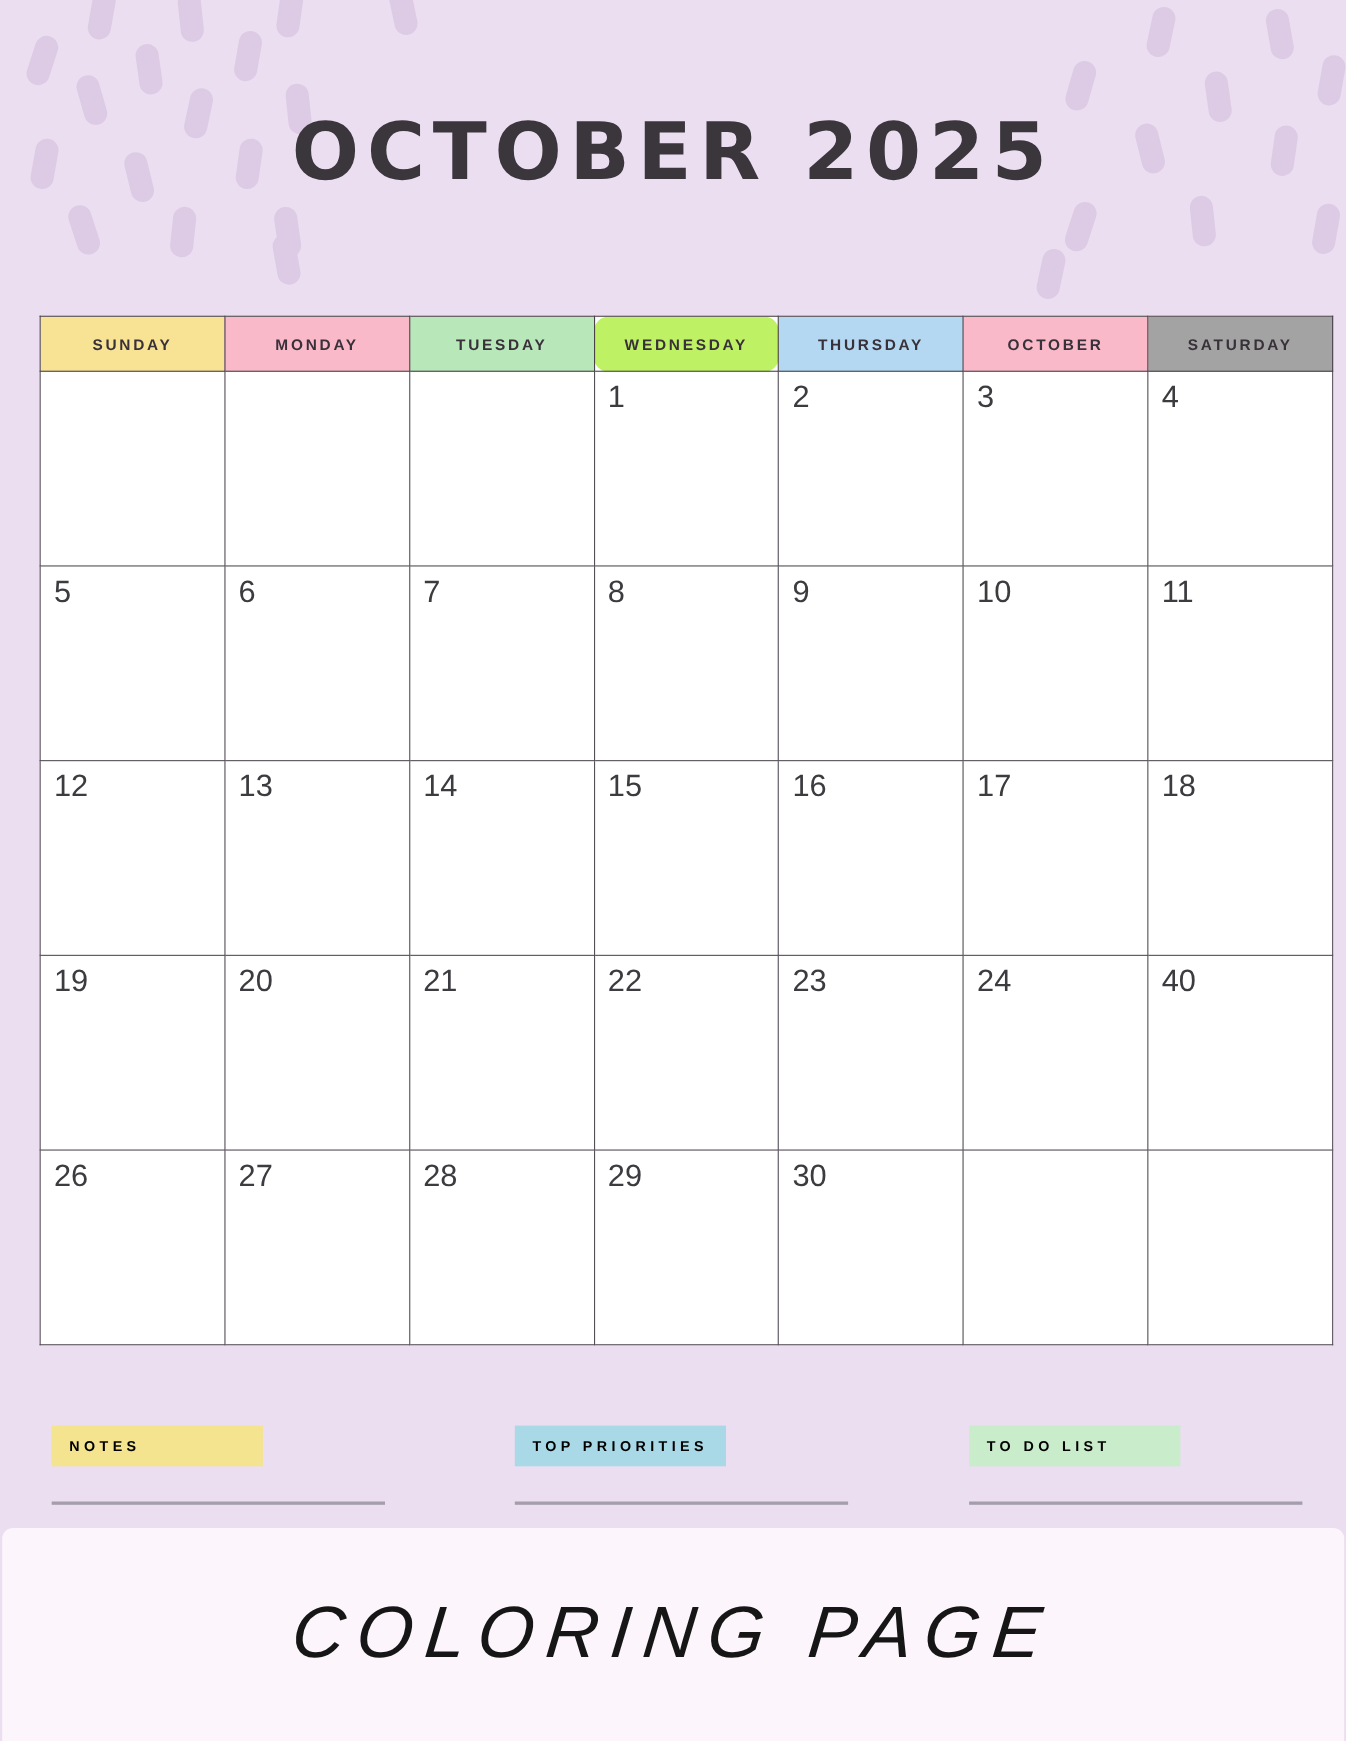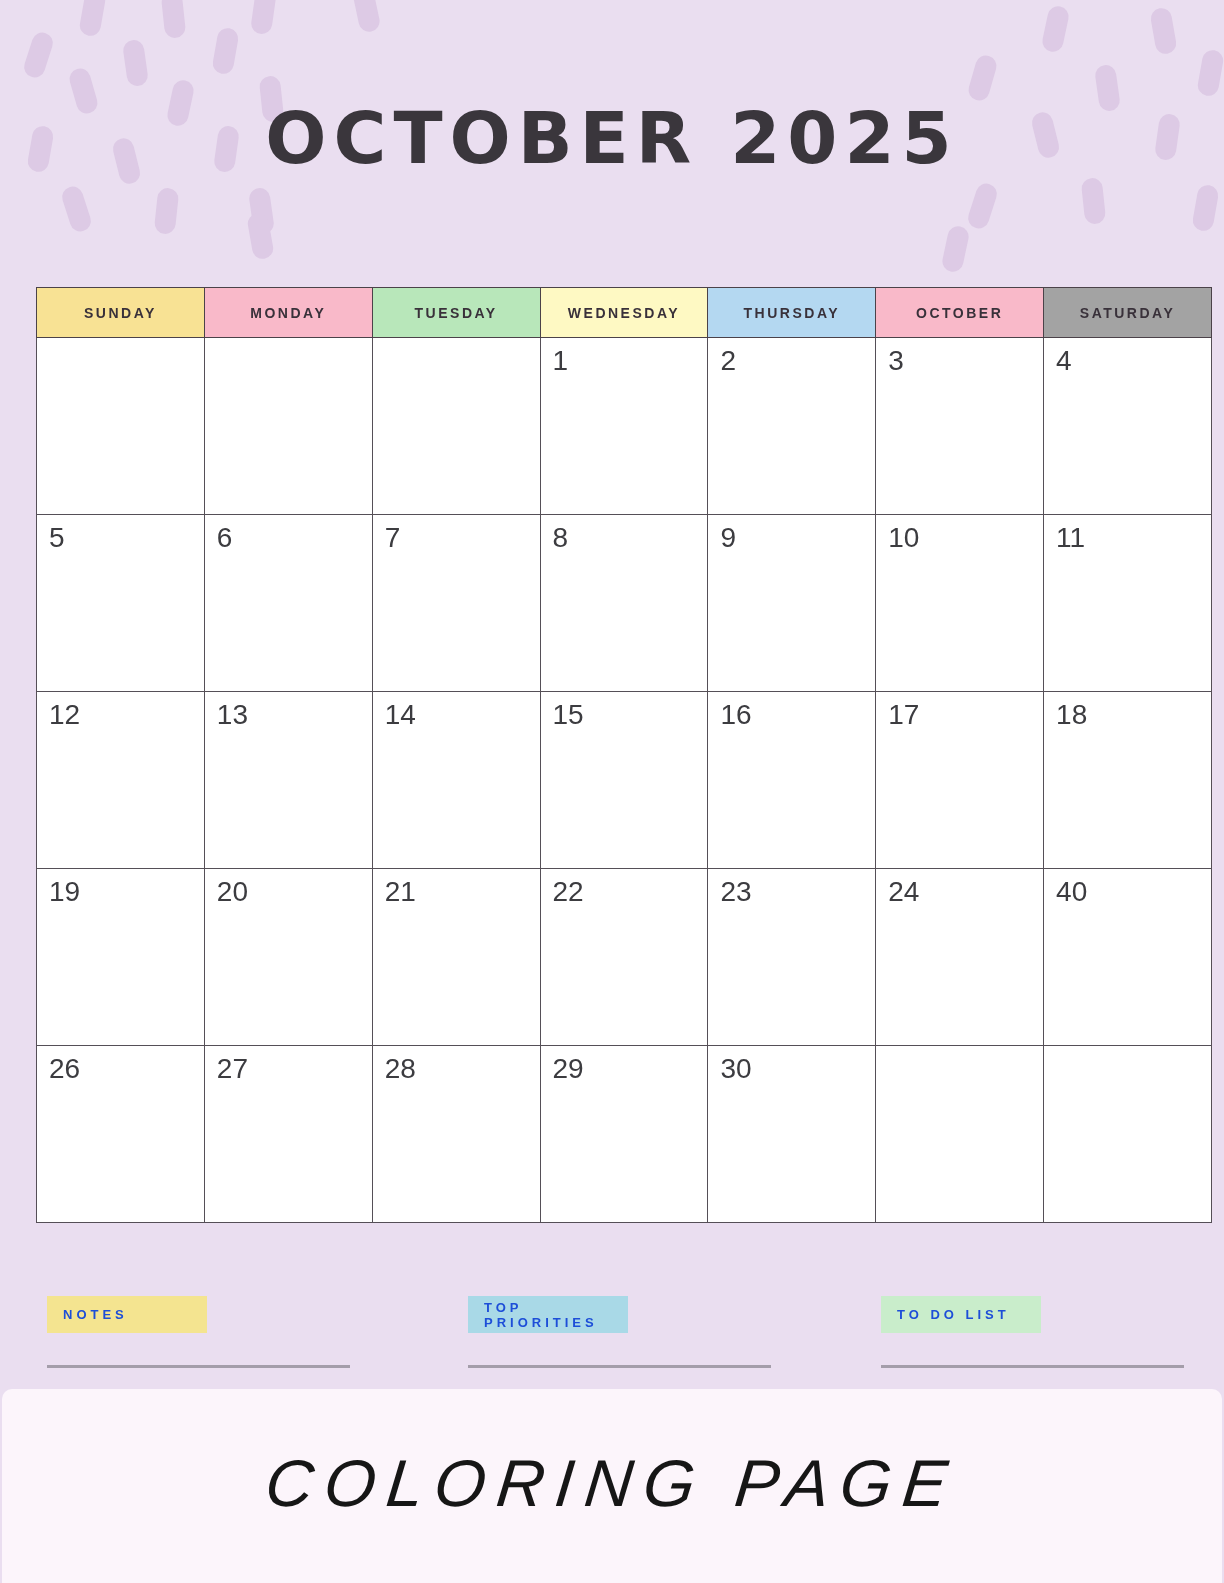--- a/index.html
+++ b/index.html
@@ -70,27 +70,27 @@
     font-weight: 400;
     color: #3c3c40;
     font-family: "Liberation Sans", sans-serif;
   }
 
   
   .section { position: absolute; top: 1296px; width: 310px; height: 80px; }
   .section-label {
     display: flex;
     align-items: center;
-    width: 160px;
+    width: 192px;
     height: 37px;
     padding-left: 16px;
     font-size: 13px;
     font-weight: bold;
     letter-spacing: 4px;
-    color: #1d4ed8;
+    color: #000000;
   }
   .section-line {
     position: absolute;
     left: 0;
     top: 69px;
     width: 303px;
     height: 3px;
     background: #a49daa;
   }
   .section.s1 { left: 47px; }
@@ -157,21 +157,21 @@
     </div>
 
   <h1 class="title">OCTOBER 2025</h1>
 
   <table class="calendar">
     <thead>
       <tr id="day-header-row">
           <th style="background: rgb(248, 226, 148);">SUNDAY</th>
           <th style="background: rgb(249, 185, 201);">MONDAY</th>
           <th style="background: rgb(184, 231, 186);">TUESDAY</th>
-          <th style="background: #fef9c3;">WEDNESDAY</th>
+          <th style="background: #bef264; border-radius: 13px;">WEDNESDAY</th>
           <th style="background: rgb(180, 216, 241);">THURSDAY</th>
           <th style="background: rgb(249, 185, 201);">OCTOBER</th>
           <th style="background: #a3a3a3;">SATURDAY</th>
         </tr>
     </thead>
     <tbody id="calendar-body">
         <tr>
           <td><span class="date-num"></span></td>
           <td><span class="date-num"></span></td>
           <td><span class="date-num"></span></td>

